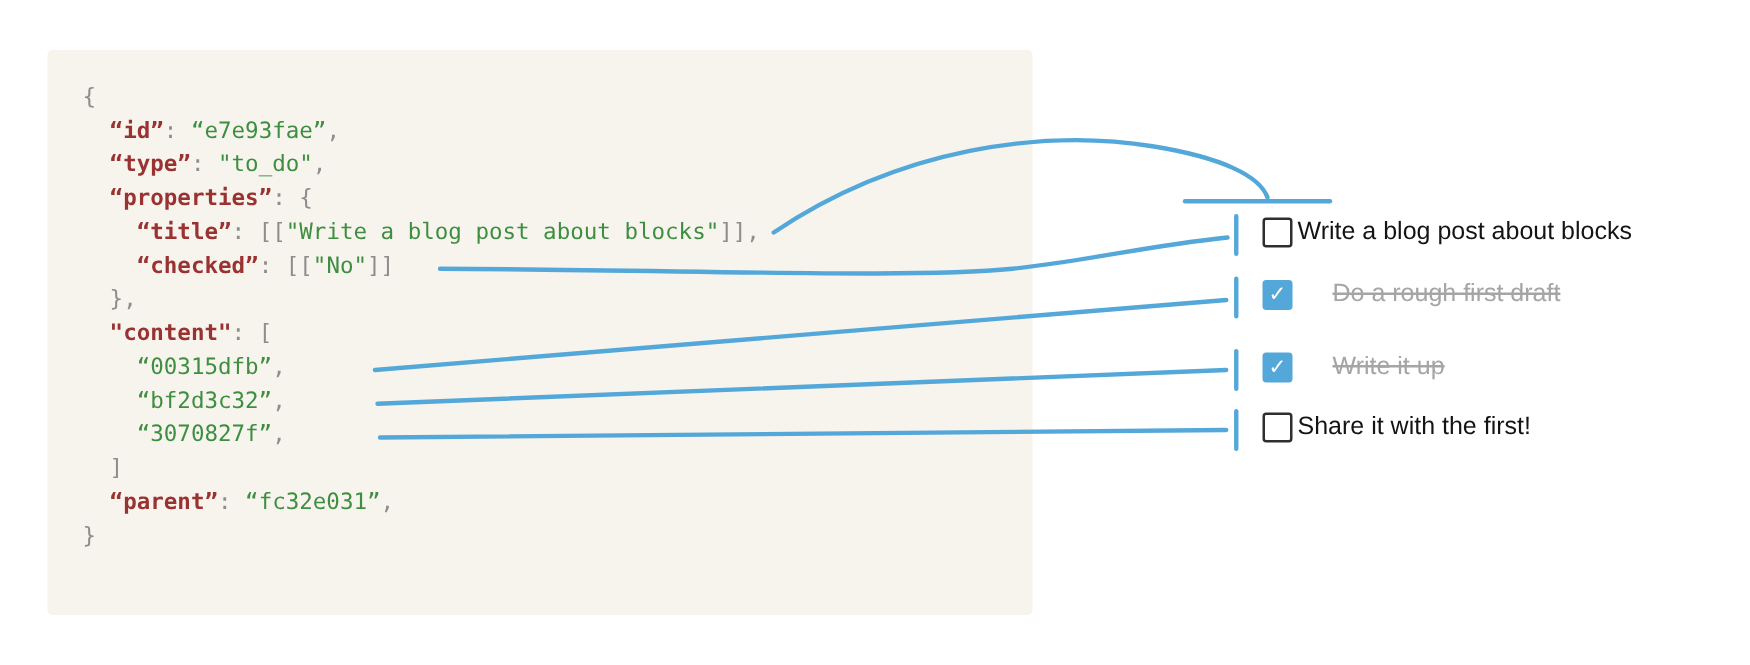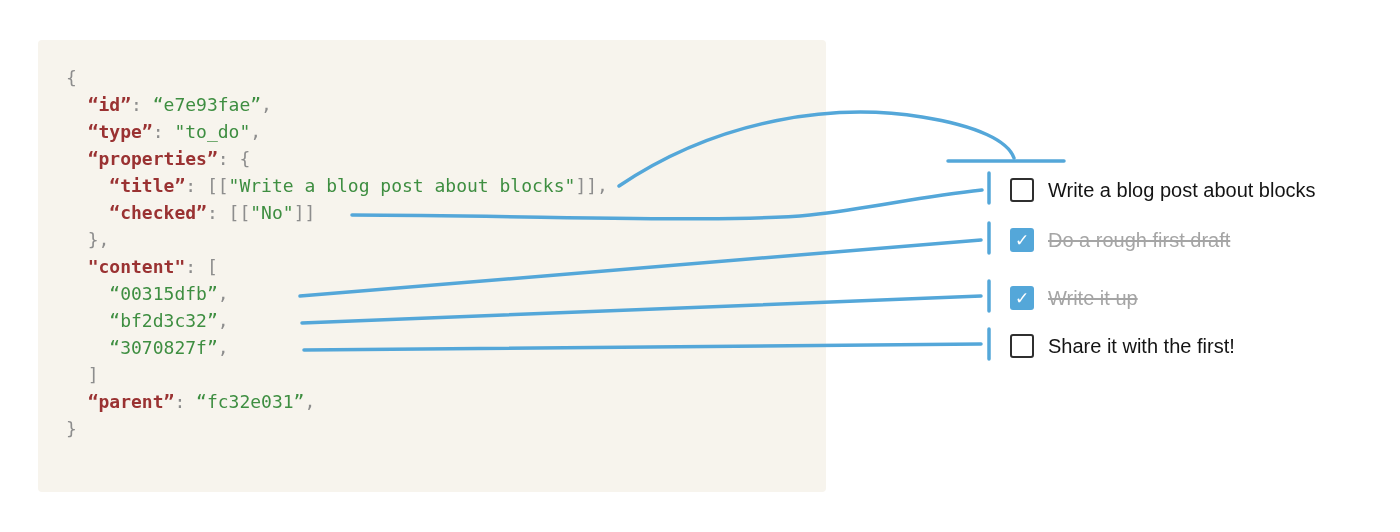--- a/index.html
+++ b/index.html
@@ -31,21 +31,21 @@
   }
   .connectors path {
     fill:none; stroke:var(--connector,#54a7d9);
     stroke-width:3.5; stroke-linecap:round;
   }
 
   
   .todo-list { position:absolute; left:0; top:0; width:1400px; height:532px; }
   .todo-item {
     position:absolute; left:1010px; height:28px;
-    display:flex; align-items:flex-end; gap:14px;
+    display:flex; align-items:flex-start; gap:4px;
   }
   .todo-item:nth-child(1){ top:174px; }
   .todo-item:nth-child(2){ top:224px; }
   .todo-item:nth-child(3){ top:282px; }
   .todo-item:nth-child(4){ top:330px; }
 
   .cb {
     width:24px; height:24px; border-radius:3px; box-sizing:border-box;
     display:flex; align-items:center; justify-content:center; flex:0 0 auto;
     cursor:pointer;
@@ -54,21 +54,21 @@
   .cb-on  { background:var(--checkbox-checked,#54a7d9); border:none; }
   .check-mark {
     color:#ffffff; font-size:17px; font-weight:bold; line-height:1;
     font-family:"DejaVu Sans", sans-serif;
   }
 
   .todo-label {
     font-size:20px; color:var(--todo-text,#141414); white-space:nowrap;
   }
   .todo-item.done .todo-label {
-    color:var(--todo-done-text,#a5a5a5); text-decoration:line-through;
+    color:var(--todo-done-text,#a5a5a5); text-decoration:line-through;margin-left:28px;
   }
 </style>
 </head>
 <body>
 
 <div class="canvas">
 
   <div class="code-panel">
     <pre class="code" id="code"><div class="code-line"><span class="tok-p">{</span></div><div class="code-line"><span class="tok-p">  </span><span class="tok-k">“id”</span><span class="tok-p">: </span><span class="tok-s">“e7e93fae”</span><span class="tok-p">,</span></div><div class="code-line"><span class="tok-p">  </span><span class="tok-k">“type”</span><span class="tok-p">: </span><span class="tok-s">"to_do"</span><span class="tok-p">,</span></div><div class="code-line"><span class="tok-p">  </span><span class="tok-k">“properties”</span><span class="tok-p">: </span><span class="tok-p">{</span></div><div class="code-line"><span class="tok-p">    </span><span class="tok-k">“title”</span><span class="tok-p">: </span><span class="tok-p">[[</span><span class="tok-s">"Write a blog post about blocks"</span><span class="tok-p">]],</span></div><div class="code-line"><span class="tok-p">    </span><span class="tok-k">“checked”</span><span class="tok-p">: </span><span class="tok-p">[[</span><span class="tok-s">"No"</span><span class="tok-p">]]</span></div><div class="code-line"><span class="tok-p">  },</span></div><div class="code-line"><span class="tok-p">  </span><span class="tok-k">"content"</span><span class="tok-p">: </span><span class="tok-p">[</span></div><div class="code-line"><span class="tok-p">    </span><span class="tok-s">“00315dfb”</span><span class="tok-p">,</span></div><div class="code-line"><span class="tok-p">    </span><span class="tok-s">“bf2d3c32”</span><span class="tok-p">,</span></div><div class="code-line"><span class="tok-p">    </span><span class="tok-s">“3070827f”</span><span class="tok-p">,</span></div><div class="code-line"><span class="tok-p">  ]</span></div><div class="code-line"><span class="tok-p">  </span><span class="tok-k">“parent”</span><span class="tok-p">: </span><span class="tok-s">“fc32e031”</span><span class="tok-p">,</span></div><div class="code-line"><span class="tok-p">}</span></div></pre>
   </div>

